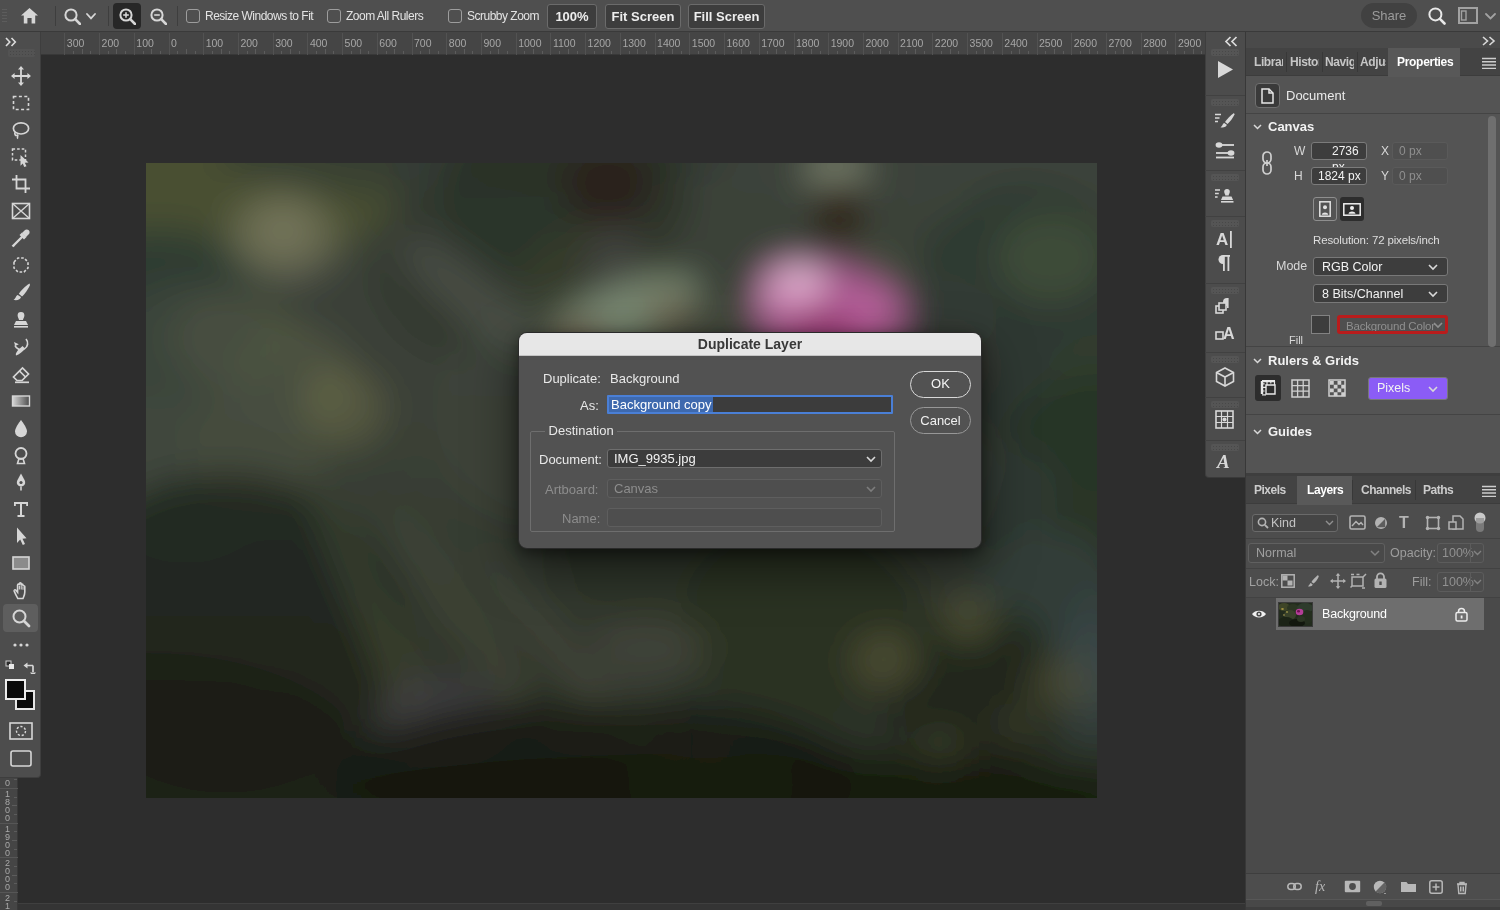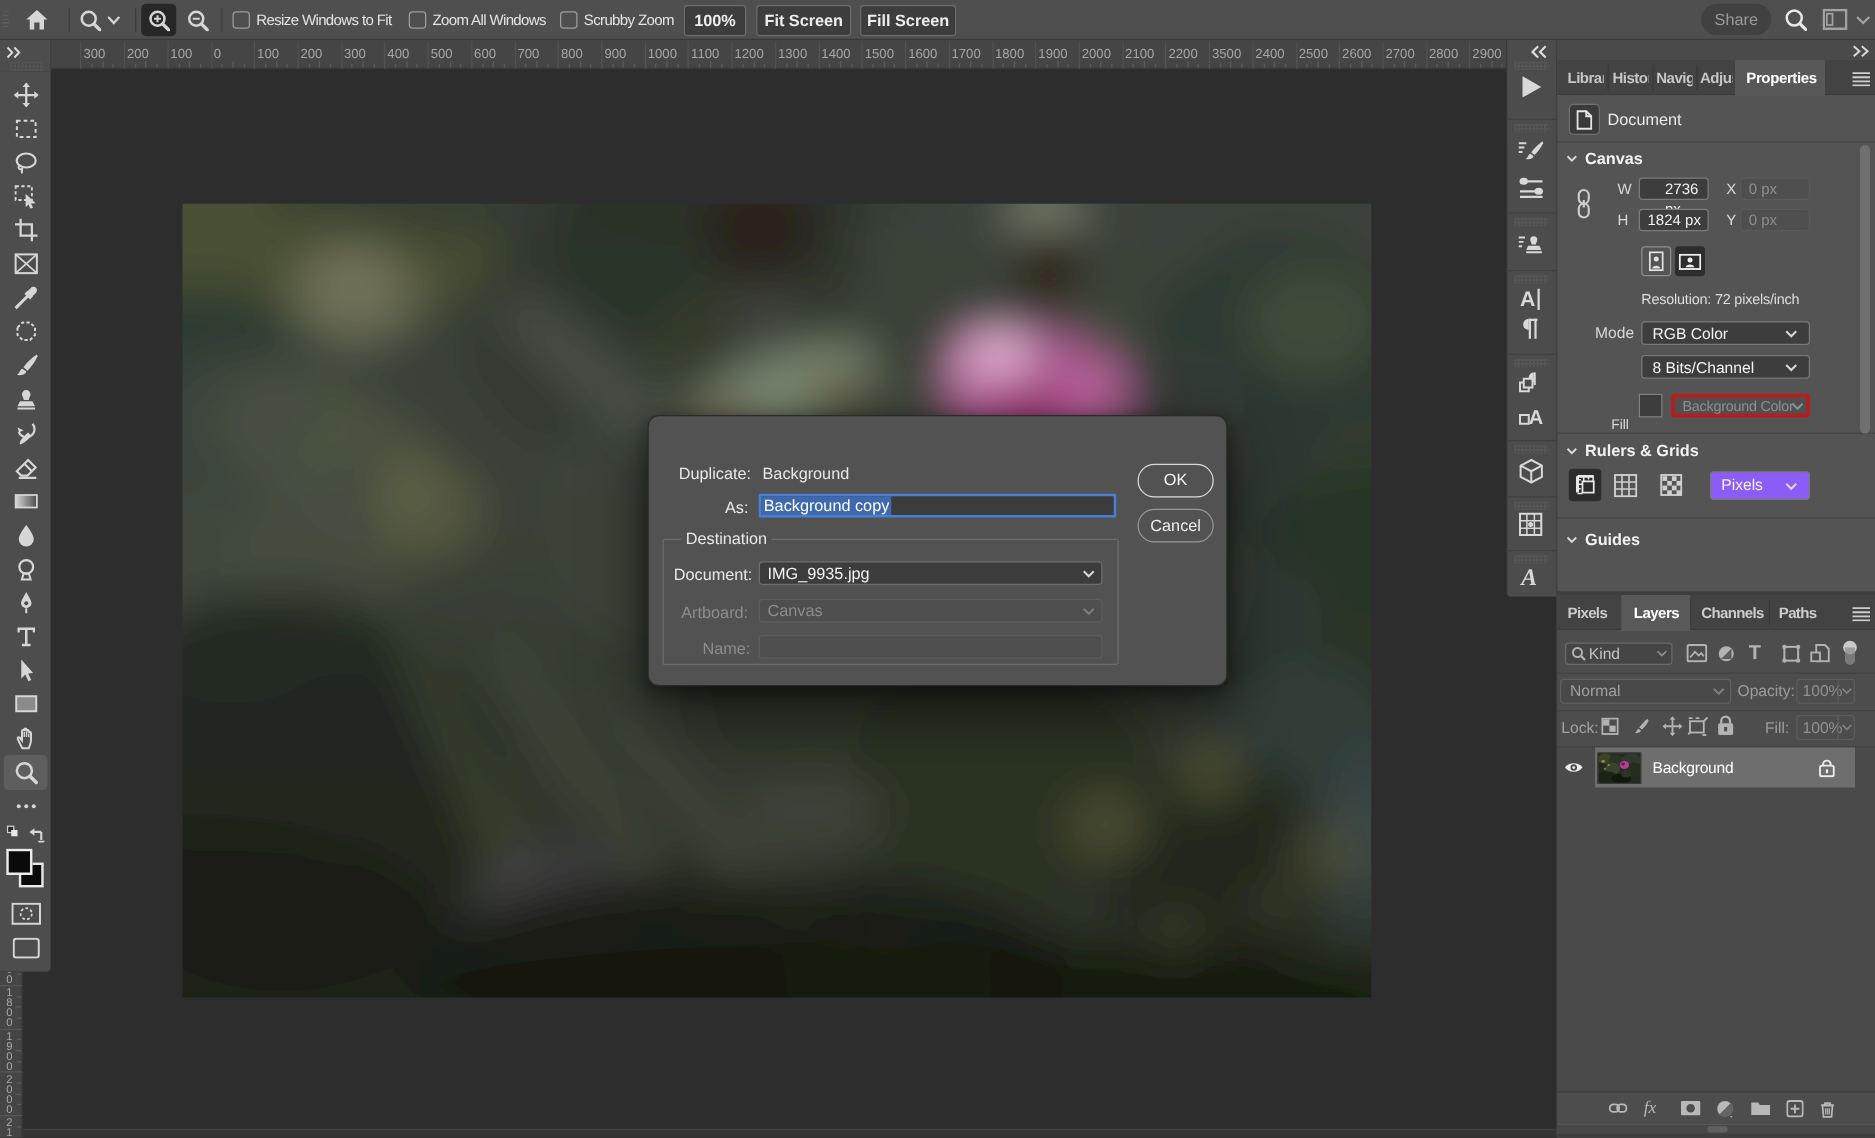--- a/index.html
+++ b/index.html
@@ -31,21 +31,21 @@
     </svg>
     <svg style="position:absolute;left:149px;top:7px;z-index:52" width="18" height="18" viewBox="0 0 18 18">
       <circle cx="8" cy="8" r="5.6" fill="none" stroke="#d6d6d6" stroke-width="2"></circle>
       <line x1="12.2" y1="12.2" x2="17" y2="17" stroke="#d6d6d6" stroke-width="2.6" stroke-linecap="round"></line>
       <line x1="5.2" y1="8" x2="10.8" y2="8" stroke="#d6d6d6" stroke-width="1.6"></line>
     </svg>
     <div style="position:absolute;left:177px;top:6px;width:1px;height:20px;background:#3e3e3e;z-index:52"></div>
     <div style="position:absolute;left:186px;top:9px;width:14px;height:14px;border:1.5px solid #9d9d9d;border-radius:3px;z-index:52"></div>
     <div style="position:absolute;left:205px;top:0px;white-space:nowrap;font-size:12px;color:#e3e3e3;line-height:32px;z-index:52;letter-spacing:-0.5px">Resize Windows to Fit</div>
     <div style="position:absolute;left:327px;top:9px;width:14px;height:14px;border:1.5px solid #9d9d9d;border-radius:3px;z-index:52"></div>
-    <div style="position:absolute;left:346px;top:0px;white-space:nowrap;font-size:12px;color:#e3e3e3;line-height:32px;z-index:52;letter-spacing:-0.5px">Zoom All Windows</div>
+    <div style="position:absolute;left:346px;top:0px;white-space:nowrap;font-size:12px;color:#e3e3e3;line-height:32px;z-index:52;letter-spacing:-0.5px">Zoom All Rulers</div>
     <div style="position:absolute;left:448px;top:9px;width:14px;height:14px;border:1.5px solid #9d9d9d;border-radius:3px;z-index:52"></div>
     <div style="position:absolute;left:467px;top:0px;white-space:nowrap;font-size:12px;color:#e3e3e3;line-height:32px;z-index:52;letter-spacing:-0.5px">Scrubby Zoom</div>
     <div style="position:absolute;left:547px;top:4px;width:50px;height:25px;background:#3d3d3d;border:1px solid #6b6b6b;border-radius:3px;z-index:52;color:#ededed;font-size:13px;font-weight:700;text-align:center;line-height:23px">100%</div>
     <div style="position:absolute;left:605px;top:4px;width:76px;height:25px;background:#3d3d3d;border:1px solid #6b6b6b;border-radius:3px;z-index:52;color:#ededed;font-size:13px;font-weight:700;text-align:center;line-height:23px">Fit Screen</div>
     <div style="position:absolute;left:688px;top:4px;width:77px;height:25px;background:#3d3d3d;border:1px solid #6b6b6b;border-radius:3px;z-index:52;color:#ededed;font-size:13px;font-weight:700;text-align:center;line-height:23px">Fill Screen</div>
     <div style="position:absolute;left:1361px;top:3px;width:56px;height:25px;background:#414141;border-radius:13px;z-index:52;color:#9b9b9b;font-size:13px;text-align:center;line-height:25px">Share</div>
     <svg style="position:absolute;left:1427px;top:6px;z-index:52" width="19" height="19" viewBox="0 0 19 19">
       <circle cx="8.4" cy="8.4" r="6" fill="none" stroke="#e8e8e8" stroke-width="2"></circle>
       <line x1="12.9" y1="12.9" x2="17.5" y2="17.5" stroke="#e8e8e8" stroke-width="2.6" stroke-linecap="round"></line>
     </svg>
@@ -793,20 +793,21 @@
     </svg>
     <svg style="position:absolute;left:1455px;top:880px;z-index:13" width="14" height="15" viewBox="0 0 14 15">
       <path d="M2 4 H12 M5 4 V2.5 H9 V4" fill="none" stroke="#b8b8b8" stroke-width="1.4"></path>
       <path d="M3 4.5 L3.8 13.5 H10.2 L11 4.5 Z" fill="none" stroke="#b8b8b8" stroke-width="1.4"></path>
       <path d="M5.5 6.5 V11.5 M7 6.5 V11.5 M8.5 6.5 V11.5" stroke="#b8b8b8" stroke-width="1"></path>
     </svg>
     <div style="position:absolute;left:1246px;top:899px;width:254px;height:8px;background:#484848;border-top:1px solid #575757;z-index:12"></div>
     <div style="position:absolute;left:1366px;top:901px;width:16px;height:5px;background:#606060;border-radius:2px;z-index:13"></div>
     <div style="position:absolute;left:1246px;top:907px;width:254px;height:3px;background:#3e3e3e;z-index:12"></div>
     <div style="position:absolute;left:518px;top:332px;width:464px;height:217px;background:#525252;border:1px solid #2a2a2a;border-radius:9px;box-shadow:0 18px 50px rgba(0,0,0,0.55),0 4px 14px rgba(0,0,0,0.4);z-index:60"></div>
+    <div style="position:absolute;left:519px;top:333px;width:462px;height:23px;background:#e7e7e7;border-bottom:1px solid #c4c4c4;border-radius:8px 8px 0 0;z-index:61;text-align:center;font-size:14px;font-weight:700;color:#383838;line-height:23px">Duplicate Layer</div>
     <div style="position:absolute;left:543px;top:370px;white-space:nowrap;font-size:13px;color:#e8e8e8;line-height:18px;z-index:62">Duplicate:</div>
     <div style="position:absolute;left:610px;top:370px;white-space:nowrap;font-size:13px;color:#e8e8e8;line-height:18px;z-index:62">Background</div>
     <div style="position:absolute;left:580px;top:397px;white-space:nowrap;font-size:13px;color:#e8e8e8;line-height:18px;z-index:62">As:</div>
     <div style="position:absolute;left:607px;top:395px;width:286px;height:19px;background:#3c3c3c;border:2px solid #4a7fd6;border-radius:1px;z-index:62"></div>
     <div style="position:absolute;left:609px;top:397px;width:104px;height:15px;background:#3e69ae;z-index:63"></div>
     <div style="position:absolute;left:611px;top:395px;white-space:nowrap;font-size:13px;color:#ffffff;line-height:19px;z-index:64">Background copy</div>
     <div style="position:absolute;left:910px;top:371px;width:61px;height:27px;border:1.5px solid #d9d9d9;border-radius:13.5px;z-index:62;text-align:center;font-size:13px;color:#f5f5f5;line-height:24px;font-weight:500">OK</div>
     <div style="position:absolute;left:910px;top:407px;width:61px;height:27px;border:1px solid #979797;border-radius:13.5px;z-index:62;text-align:center;font-size:13px;color:#f0f0f0;line-height:25px">Cancel</div>
     <div style="position:absolute;left:530px;top:431px;width:365px;height:101px;border:1px solid #6e6e6e;border-radius:2px;z-index:61"></div>
     <div style="position:absolute;left:545px;top:423px;white-space:nowrap;font-size:13px;color:#e8e8e8;line-height:16px;z-index:62;background:#525252">&nbsp;Destination&nbsp;</div>

